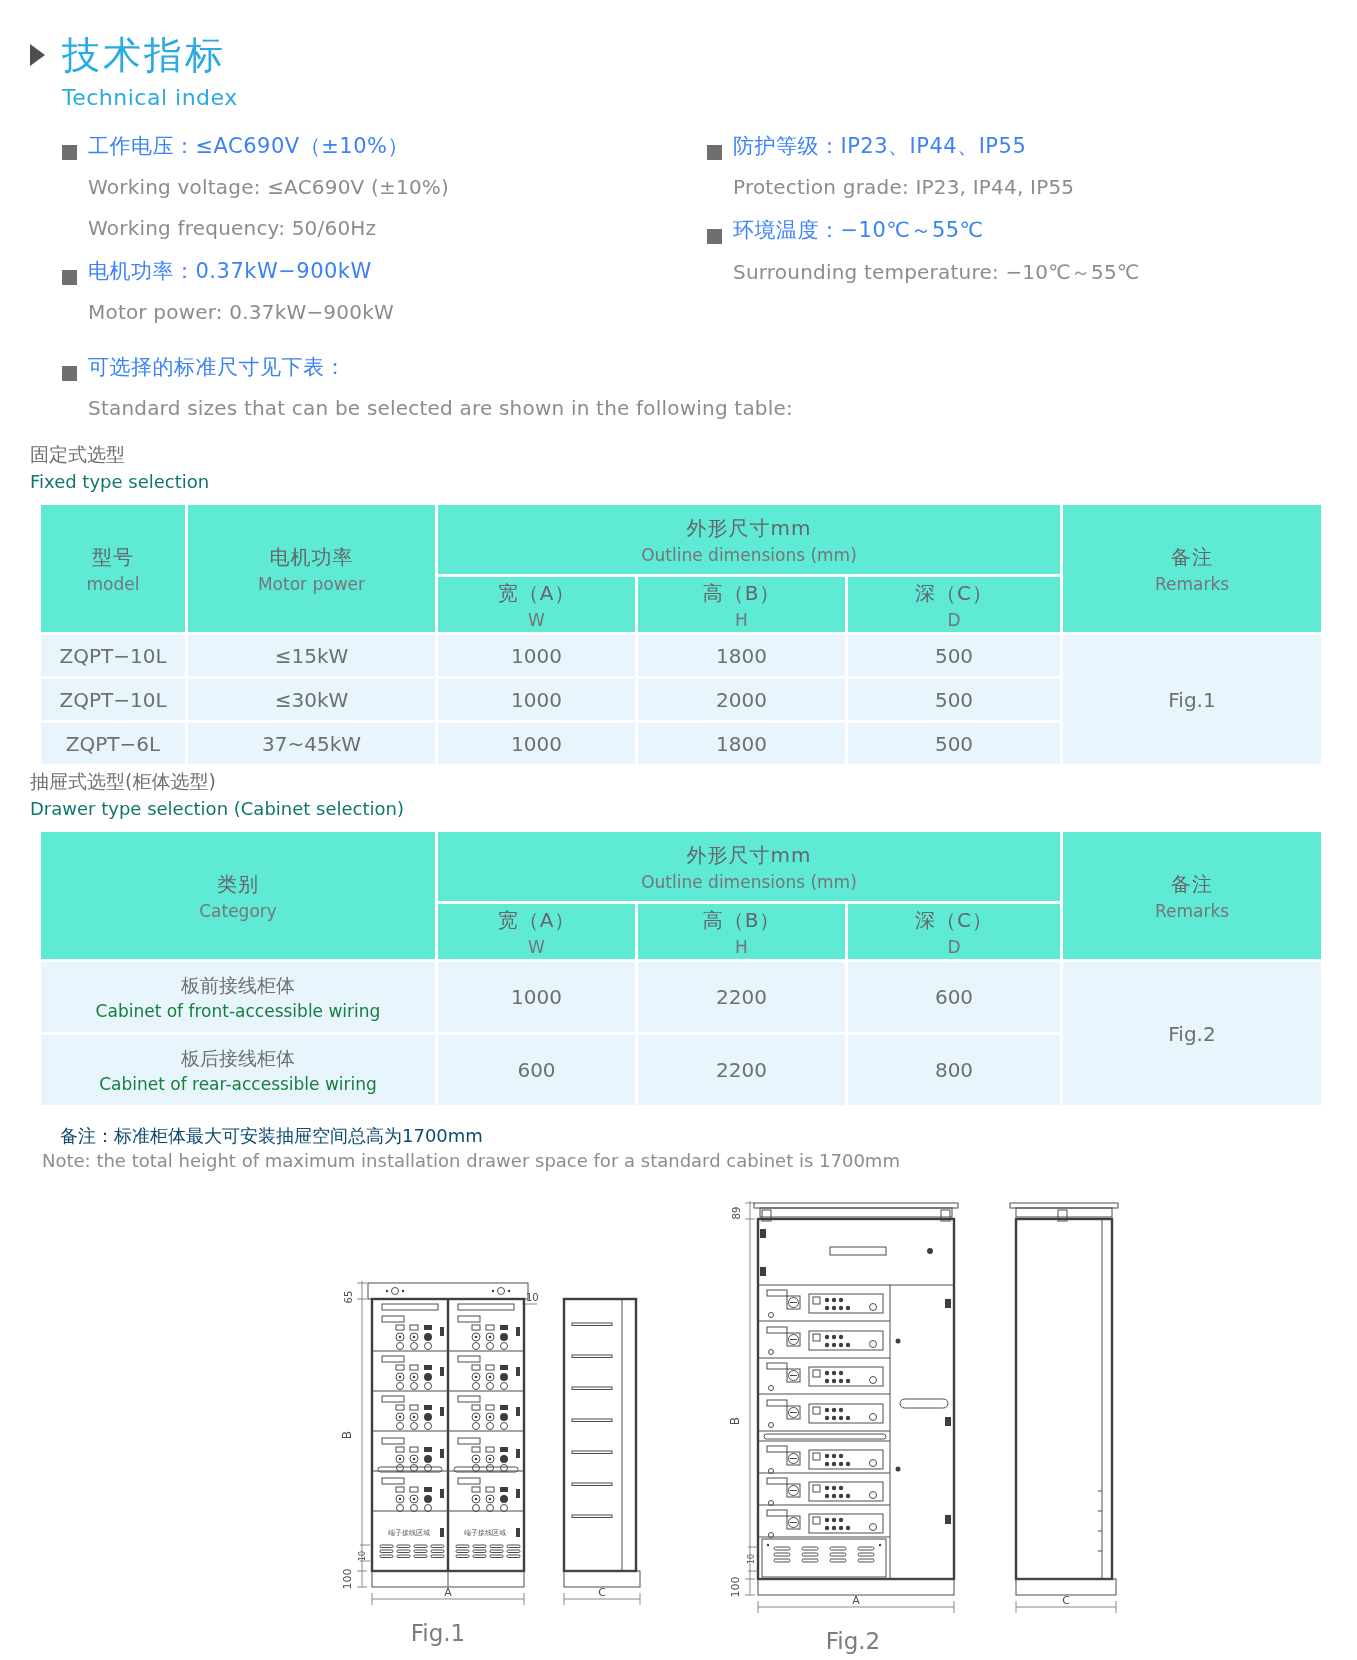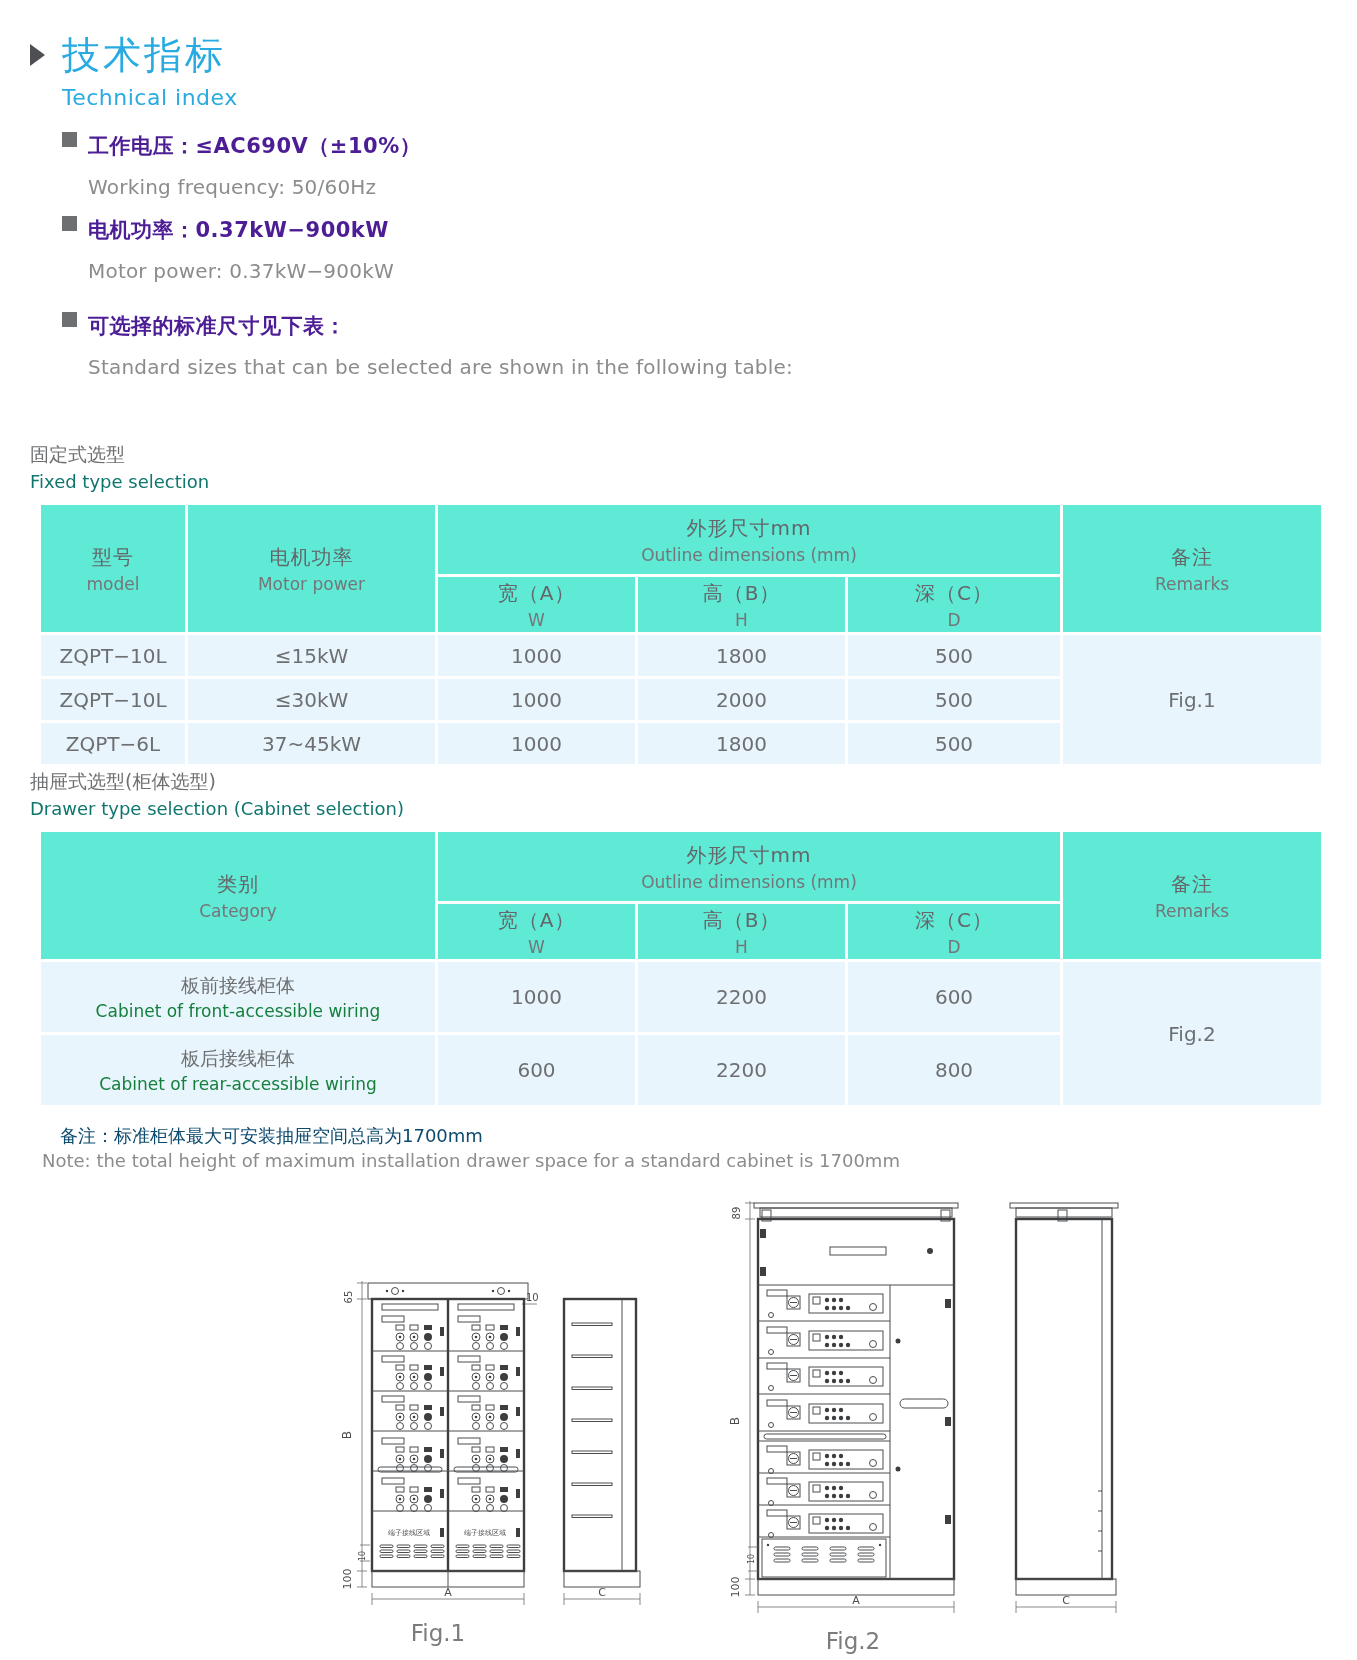--- a/index.html
+++ b/index.html
@@ -17,21 +17,21 @@
     width:0; height:0; margin-top:14px;
     border-top:11px solid transparent; border-bottom:11px solid transparent;
     border-left:15px solid #4d4f52;
   }
   .title-cn { font-size:38px; color:#29abe2; letter-spacing:3px; margin-left:17px; font-weight:500; }
   .title-en { font-size:22px; color:#29abe2; margin:4px 0 0 62px; letter-spacing:0.5px; }
 
   
   .specs { position:relative; margin:22px 0 0 62px; height:300px; }
   .spec-col-right { position:absolute; left:645px; top:0; }
-  .spec-cn { display:flex; align-items:flex-start; font-size:21px; color:#4c1d95; margin-bottom:15px; letter-spacing:0.5px;font-weight:bold; }
+  .spec-cn { display:flex; align-items:flex-end; font-size:21px; color:#3b82f6; margin-bottom:15px; letter-spacing:0.5px; }
   .bullet-icon { width:15px; height:15px; background:#6d6f71; margin-right:11px; flex:0 0 auto; }
   .spec-en { font-size:20px; color:#8a8c8e; margin:0 0 17px 26px; letter-spacing:0.2px; }
   .spec-gap { height:12px; }
 
   
   .sec-cn { font-size:19px; color:#6d6f71; margin:10px 0 3px 30px; }
   .sec-en { font-size:18px; color:#0f766e; margin:0 0 10px 30px; }
 
   
   table.spec-table {
@@ -79,32 +79,45 @@
     <div class="title-cn">技术指标</div>
   </div>
   <div class="title-en">Technical index</div>
 
   <div class="specs">
     <div>
       <div class="spec-cn">
         <span class="bullet-icon"></span>
         <span>工作电压：≤AC690V（±10%）</span>
       </div>
+      <div class="spec-en">Working voltage: ≤AC690V (±10%)</div>
       <div class="spec-en">Working frequency: 50/60Hz</div>
       <div class="spec-cn">
         <span class="bullet-icon"></span>
         <span>电机功率：0.37kW−900kW</span>
       </div>
       <div class="spec-en">Motor power: 0.37kW−900kW</div>
       <div class="spec-gap"></div>
       <div class="spec-cn">
         <span class="bullet-icon"></span>
         <span>可选择的标准尺寸见下表：</span>
       </div>
       <div class="spec-en">Standard sizes that can be selected are shown in the following table:</div>
+    </div>
+    <div class="spec-col-right">
+      <div class="spec-cn">
+        <span class="bullet-icon"></span>
+        <span>防护等级：IP23、IP44、IP55</span>
+      </div>
+      <div class="spec-en">Protection grade: IP23, IP44, IP55</div>
+      <div class="spec-cn">
+        <span class="bullet-icon"></span>
+        <span>环境温度：−10℃～55℃</span>
+      </div>
+      <div class="spec-en">Surrounding temperature: −10℃～55℃</div>
     </div>
   </div>
 
   <div class="sec-cn">固定式选型</div>
   <div class="sec-en">Fixed type selection</div>
 
   <table class="spec-table">
     <colgroup>
         <col style="width:147px">
         <col style="width:250px">

